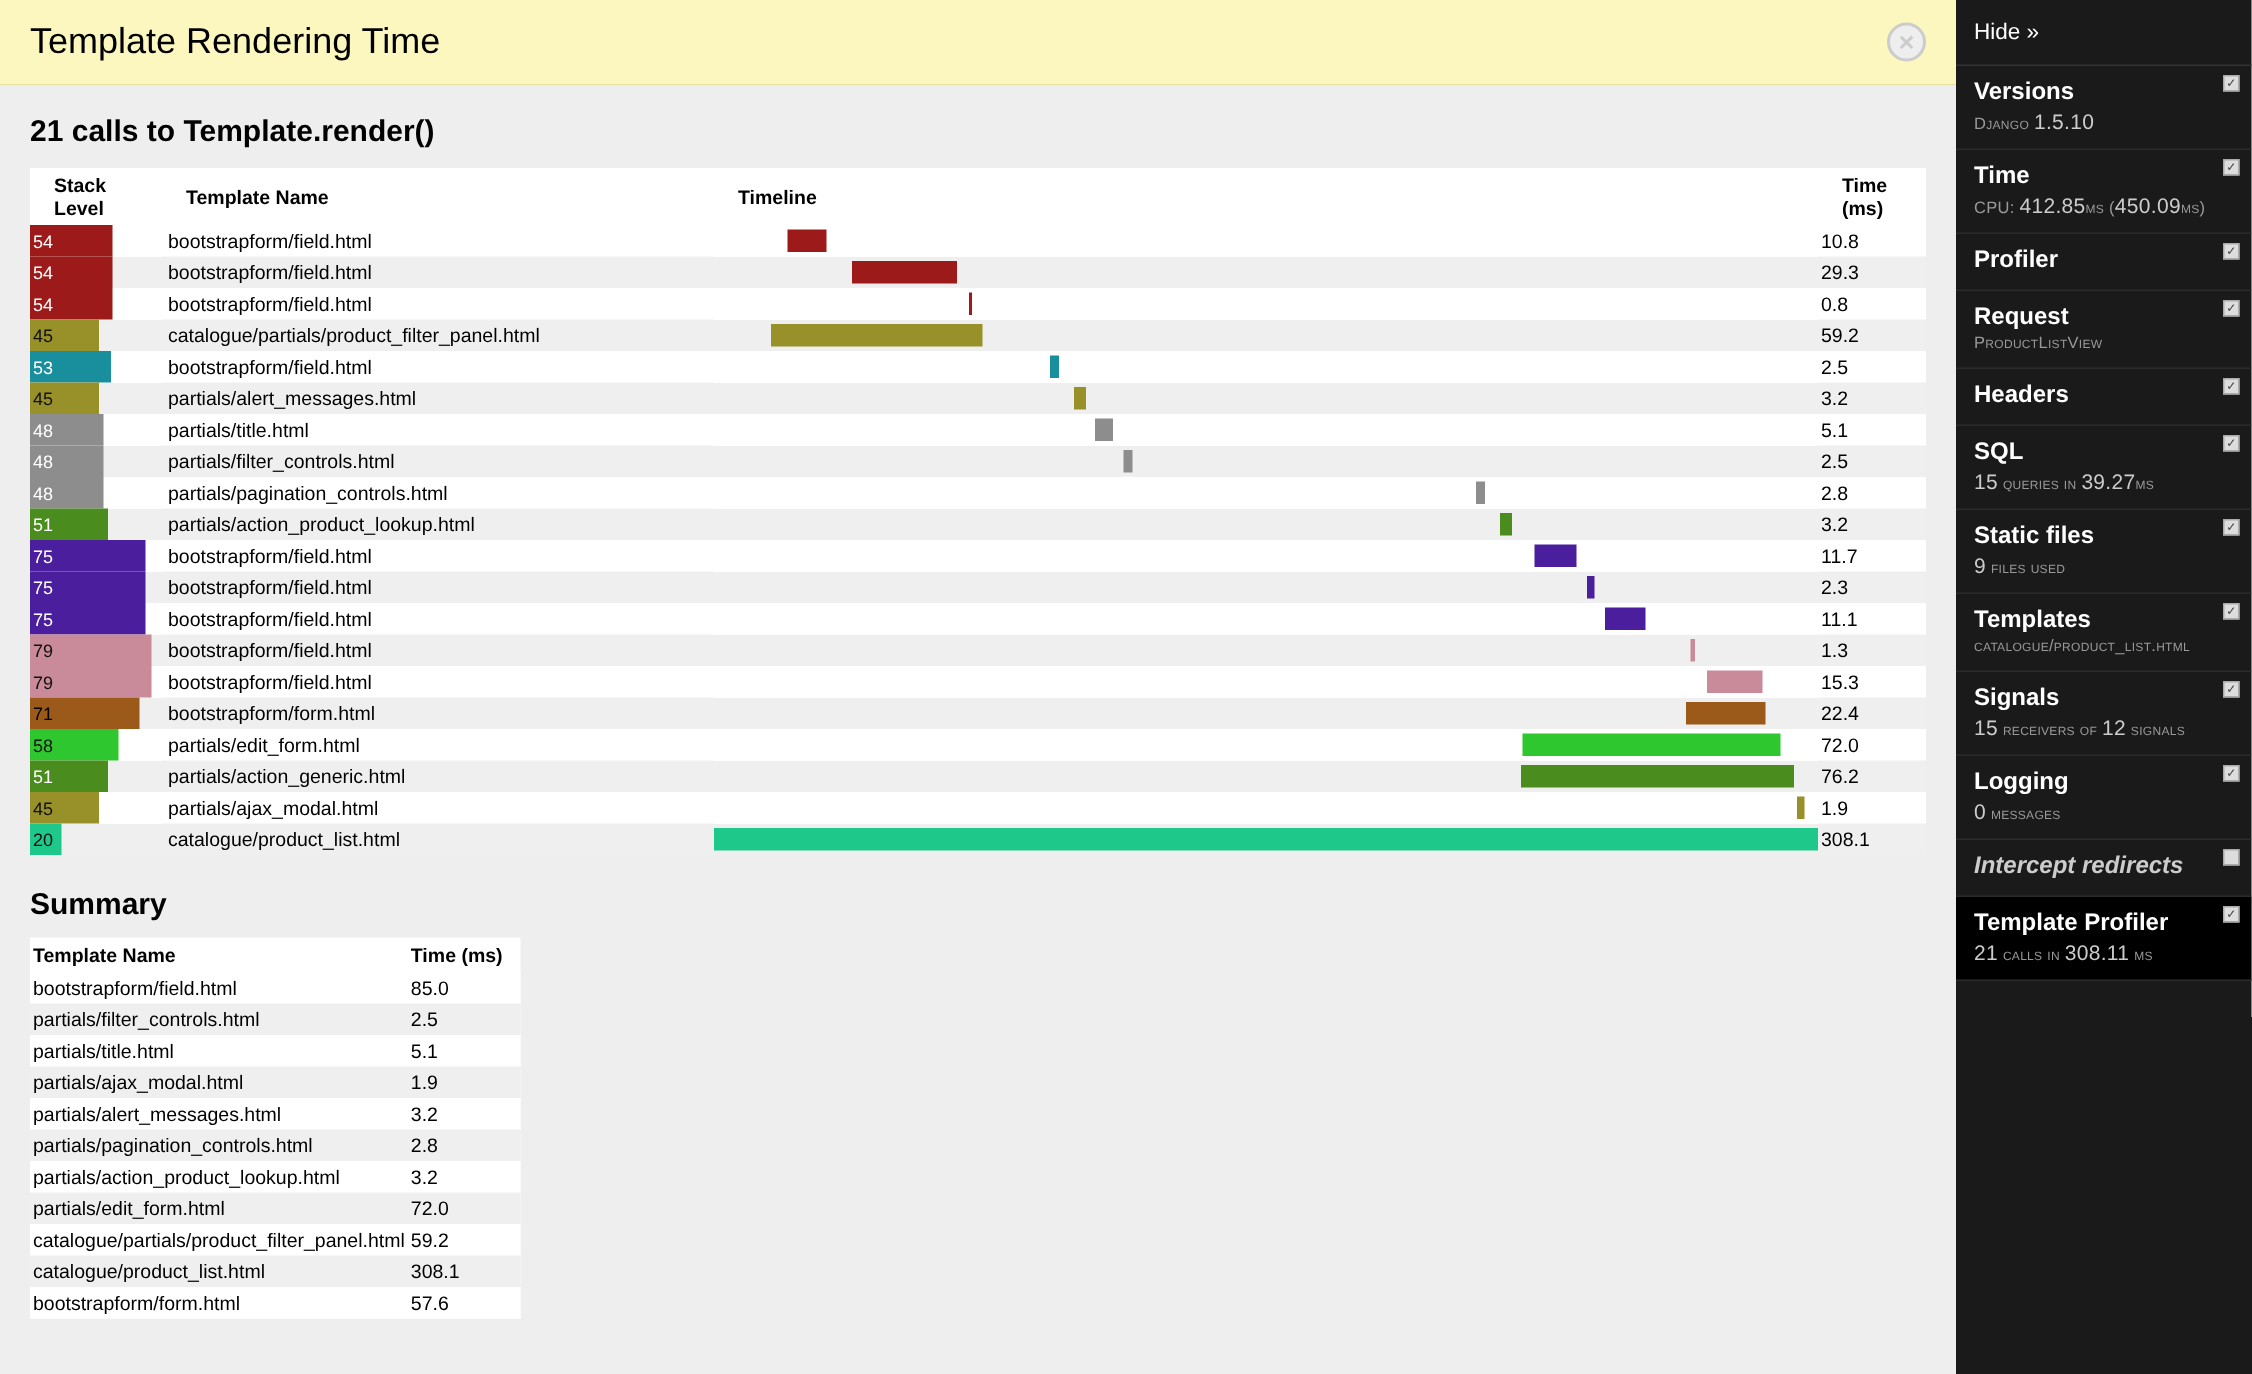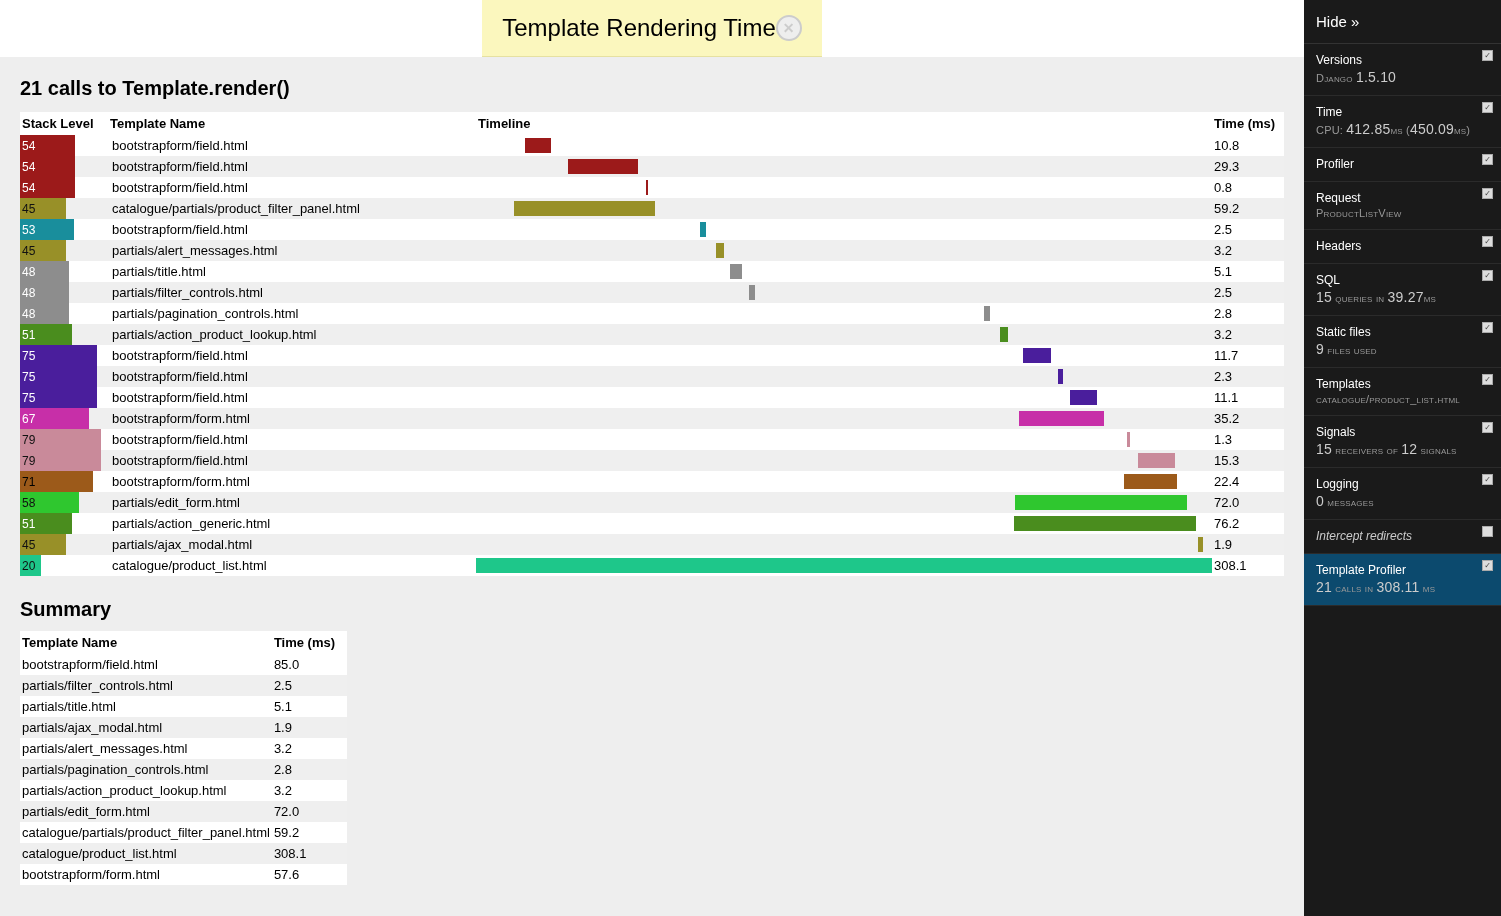--- a/index.html
+++ b/index.html
@@ -5,42 +5,42 @@
 * { margin:0; padding:0; box-sizing:border-box; font-family:-apple-system, BlinkMacSystemFont, "Segoe UI", Helvetica, Arial, sans-serif; }
 html, body { height:100%; }
 body { display:flex; width:1501px; height:916px; overflow:hidden; background:#fff; }
 
 
 .sidebar { width:197px; background:#1a1a1a; color:#eee; display:flex; flex-direction:column; font-size:14px; }
 .sidebar-top { height:44px; display:flex; align-items:center; padding:0 12px; border-bottom:1px solid #333; font-size:15px; }
 .sidebar-top span { cursor:pointer; }
 .panel-group { flex:1; overflow:auto; }
 .panel-item { padding:9px 12px 10px 12px; border-bottom:1px solid #2b2b2b; position:relative; cursor:pointer; }
-.panel-item.selected { background:#0c4a6e; }
-.panel-title { font-size:12px; color:#fff; }
+.panel-item.selected { background:#000000; }
+.panel-title { font-size:16px; color:#fff;font-weight:bold; }
 .panel-sub { font-size:11px; color:#999; font-variant:small-caps; letter-spacing:.2px; margin-top:2px; }
 .panel-sub b { font-weight:400; color:#ccc; font-size:14px; }
 .panel-check { position:absolute; top:6px; right:8px; width:11px; height:11px; background:#ddd; border:1px solid #aaa; display:flex; align-items:center; justify-content:center; font-size:8px; color:#444; }
 .panel-check.unchecked::after { content:""; }
 .panel-check.checked::after { content:"✓"; }
 
 .intercept { font-style:italic; color:#ccc; }
 
 
-.main { flex:1; display:flex; flex-direction:column; overflow:hidden;align-items:center; }
+.main { flex:1; display:flex; flex-direction:column; overflow:hidden; }
 .header { background:#fbf7be; padding:14px 20px; display:flex; align-items:center; justify-content:space-between; border-bottom:1px solid #e6e1a1; }
 .header h1 { font-size:24px; font-weight:400; }
 .close-btn { width:26px; height:26px; border-radius:50%; background:#eee; border:2px solid #ccc; display:flex; align-items:center; justify-content:center; color:#ccc; font-size:14px; cursor:pointer; font-weight:bold; }
 
 .content { flex:1; overflow-y:scroll; background:#eee; padding:20px; }
 .section-title { font-size:20px; font-weight:700; margin-bottom:12px; }
 
 
 table.calls { width:100%; border-collapse:collapse; background:#fff; font-size:13px; table-layout:fixed; }
-table.calls th { text-align:left; padding:4px 2px; font-weight:700; background:#fff; }
+table.calls th { text-align:left; padding:4px 16px; font-weight:700; background:#fff; }
 table.calls td { padding:0; }
 table.calls tbody tr:nth-child(2n) { background:#efefef; }
 table.calls tbody tr:nth-child(2n+1) { background:#fff; }
 
 .col-stack { width:88px; }
 .col-name { width:368px; }
 .col-timeline { }
 .col-time { width:72px; text-align:left; }
 
 .stack-cell { position:relative; height:21px; }
@@ -218,30 +218,20 @@
               <div class="stack-bar" style="width: 76.875px; background: rgb(74, 30, 156); color: rgb(255, 255, 255);">75</div>
             </td>
             <td class="name-cell">bootstrapform/field.html</td>
             <td class="timeline-cell">
               <div class="tl-bar" style="left: 80.753%; width: 3.60273%; background: rgb(74, 30, 156);"></div>
             </td>
             <td class="time-cell">11.1</td>
           </tr>
           <tr>
             <td class="stack-cell">
-              <div class="stack-bar" style="width: 68.675px; background: rgb(199, 47, 168); color: rgb(255, 255, 255);">67</div>
-            </td>
-            <td class="name-cell">bootstrapform/form.html</td>
-            <td class="timeline-cell">
-              <div class="tl-bar" style="left: 73.8397%; width: 11.4249%; background: rgb(199, 47, 168);"></div>
-            </td>
-            <td class="time-cell">35.2</td>
-          </tr>
-          <tr>
-            <td class="stack-cell">
               <div class="stack-bar" style="width: 80.975px; background: rgb(201, 138, 154); color: rgb(17, 17, 17);">79</div>
             </td>
             <td class="name-cell">bootstrapform/field.html</td>
             <td class="timeline-cell">
               <div class="tl-bar" style="left: 88.4453%; width: 0.421941%; background: rgb(201, 138, 154);"></div>
             </td>
             <td class="time-cell">1.3</td>
           </tr>
           <tr>
             <td class="stack-cell">

